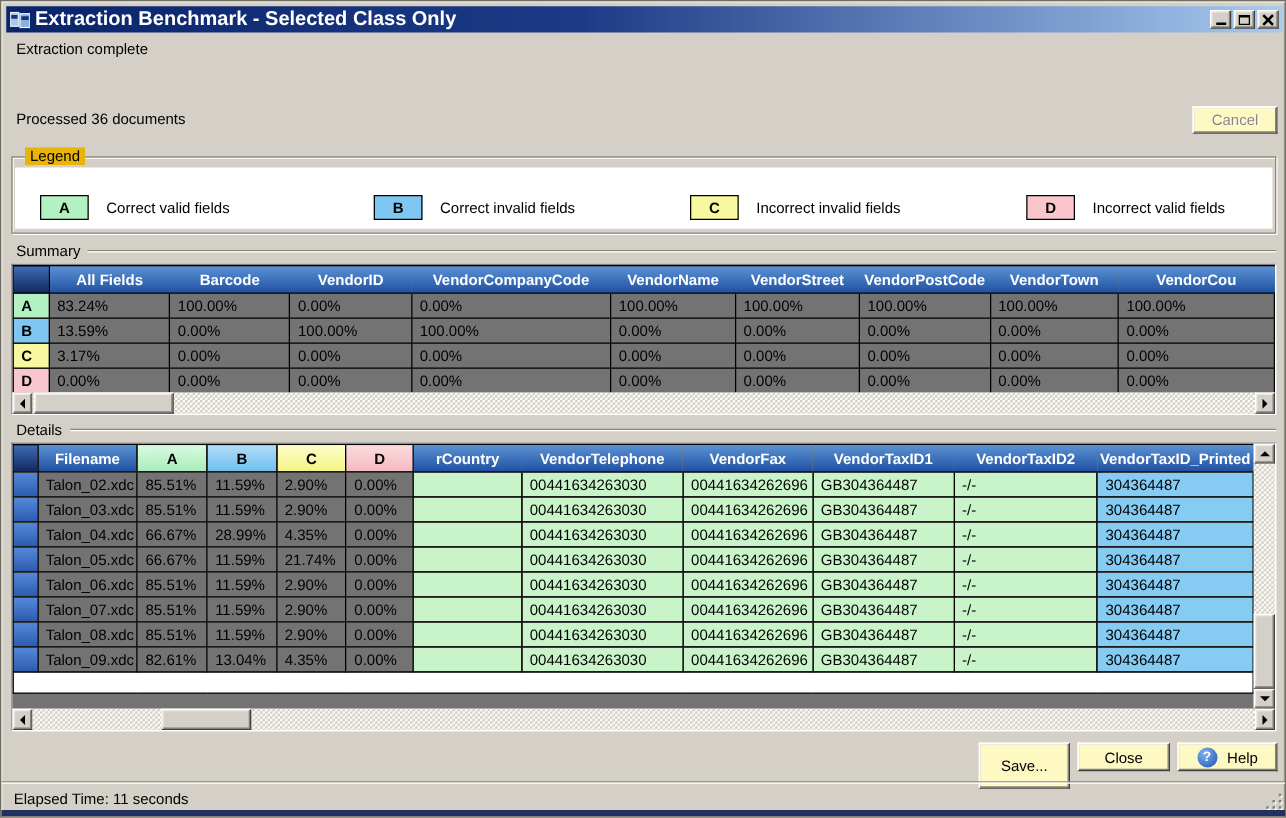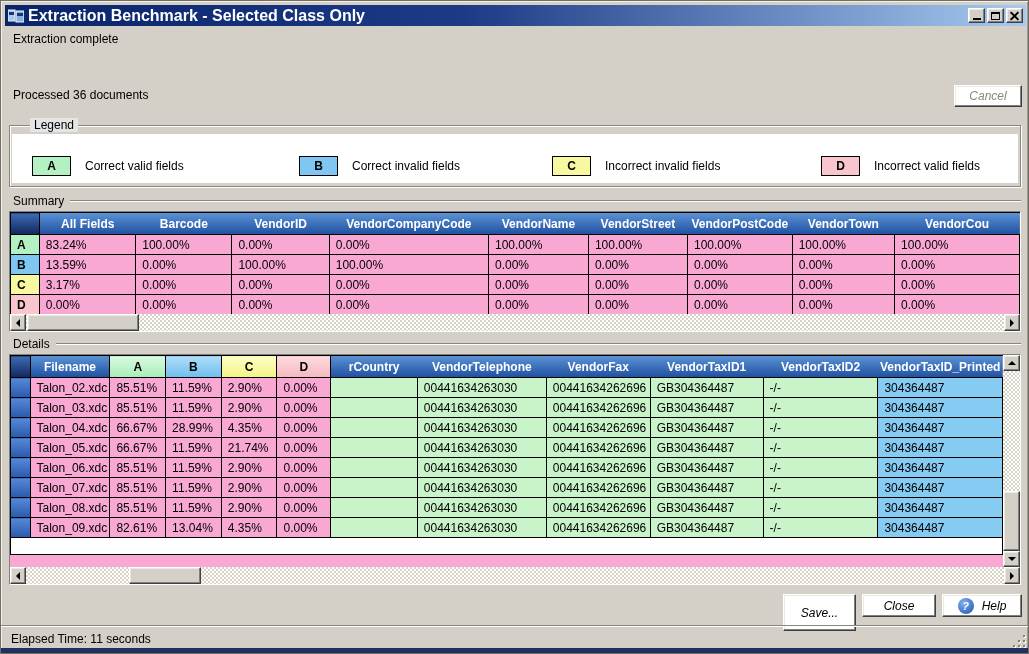--- a/index.html
+++ b/index.html
@@ -35,51 +35,51 @@
   .glyph-close::after{transform:rotate(-45deg);}
   
   .lbl{position:absolute;white-space:nowrap;}
   .progress{
     position:absolute;left:10px;top:53px;width:1009px;height:23px;
     background:#1a2b6b;color:#fff;
     border:1px solid;border-color:#808080 #fff #fff #808080;
     display:flex;align-items:center;justify-content:center;font-size:12px;
   }
   .btn{
-    background:#ffffff;border:1px solid;border-color:#fff #404040 #404040 #fff;
+    background:#fef9c3;border:1px solid;border-color:#fff #404040 #404040 #fff;
     box-shadow:inset -1px -1px 0 #808080, inset 1px 1px 0 #ece9e2;
     display:flex;align-items:center;justify-content:center;
-    font-family:inherit;font-size:12px;cursor:default;font-style:italic;
+    font-family:inherit;font-size:12px;cursor:default;
   }
   .btn.disabled{color:#8a887d;text-shadow:1px 1px 0 #fff;}
   
   .groupbox{
     position:absolute;
     border:1px solid #8a887c;
     box-shadow:inset 1px 1px 0 #fff, 1px 1px 0 #fff;
   }
   .group-label{
-    position:absolute;top:-8px;left:20px;background:#e5e5e5;padding:0 4px;
+    position:absolute;top:-8px;left:10px;background:#eab308;padding:0 4px;
   }
   .group-body{position:absolute;left:2px;right:2px;top:8px;bottom:3px;background:#fff;}
   .section-head{position:absolute;display:flex;align-items:center;}
   .section-title{padding-right:6px;white-space:nowrap;}
   .etched{flex:1;height:2px;border-top:1px solid #8a887c;border-bottom:1px solid #fff;}
   
   .legend-item{position:absolute;display:flex;align-items:center;top:22px;}
   .legend-box{
     width:39px;height:20px;border:1px solid #000;display:flex;align-items:center;
     justify-content:center;font-weight:bold;margin-right:14px;
   }
   
   .panel{
     position:absolute;background:#fff;
     border:1px solid;border-color:#808080 #fff #fff #808080;
   }
-  .tbl-viewport{position:absolute;overflow:hidden;background:#f9a8d4;}
+  .tbl-viewport{position:absolute;overflow:hidden;background:#737373;}
   table.grid{border-collapse:collapse;table-layout:fixed;}
   table.grid th,table.grid td{
     padding:0 0 0 6px;height:20px;font-size:12px;overflow:hidden;white-space:nowrap;
     border:1px solid #000;text-align:left;
   }
   table.grid thead tr{background:linear-gradient(#5b92d4,#1e4fa0);}
   table.grid thead th{
     background:transparent;color:#fff;font-weight:bold;text-align:center;
     border-left:none;border-right:none;border-top:1px solid #000;border-bottom:1px solid #000;
     padding:0 2px;height:22px;

